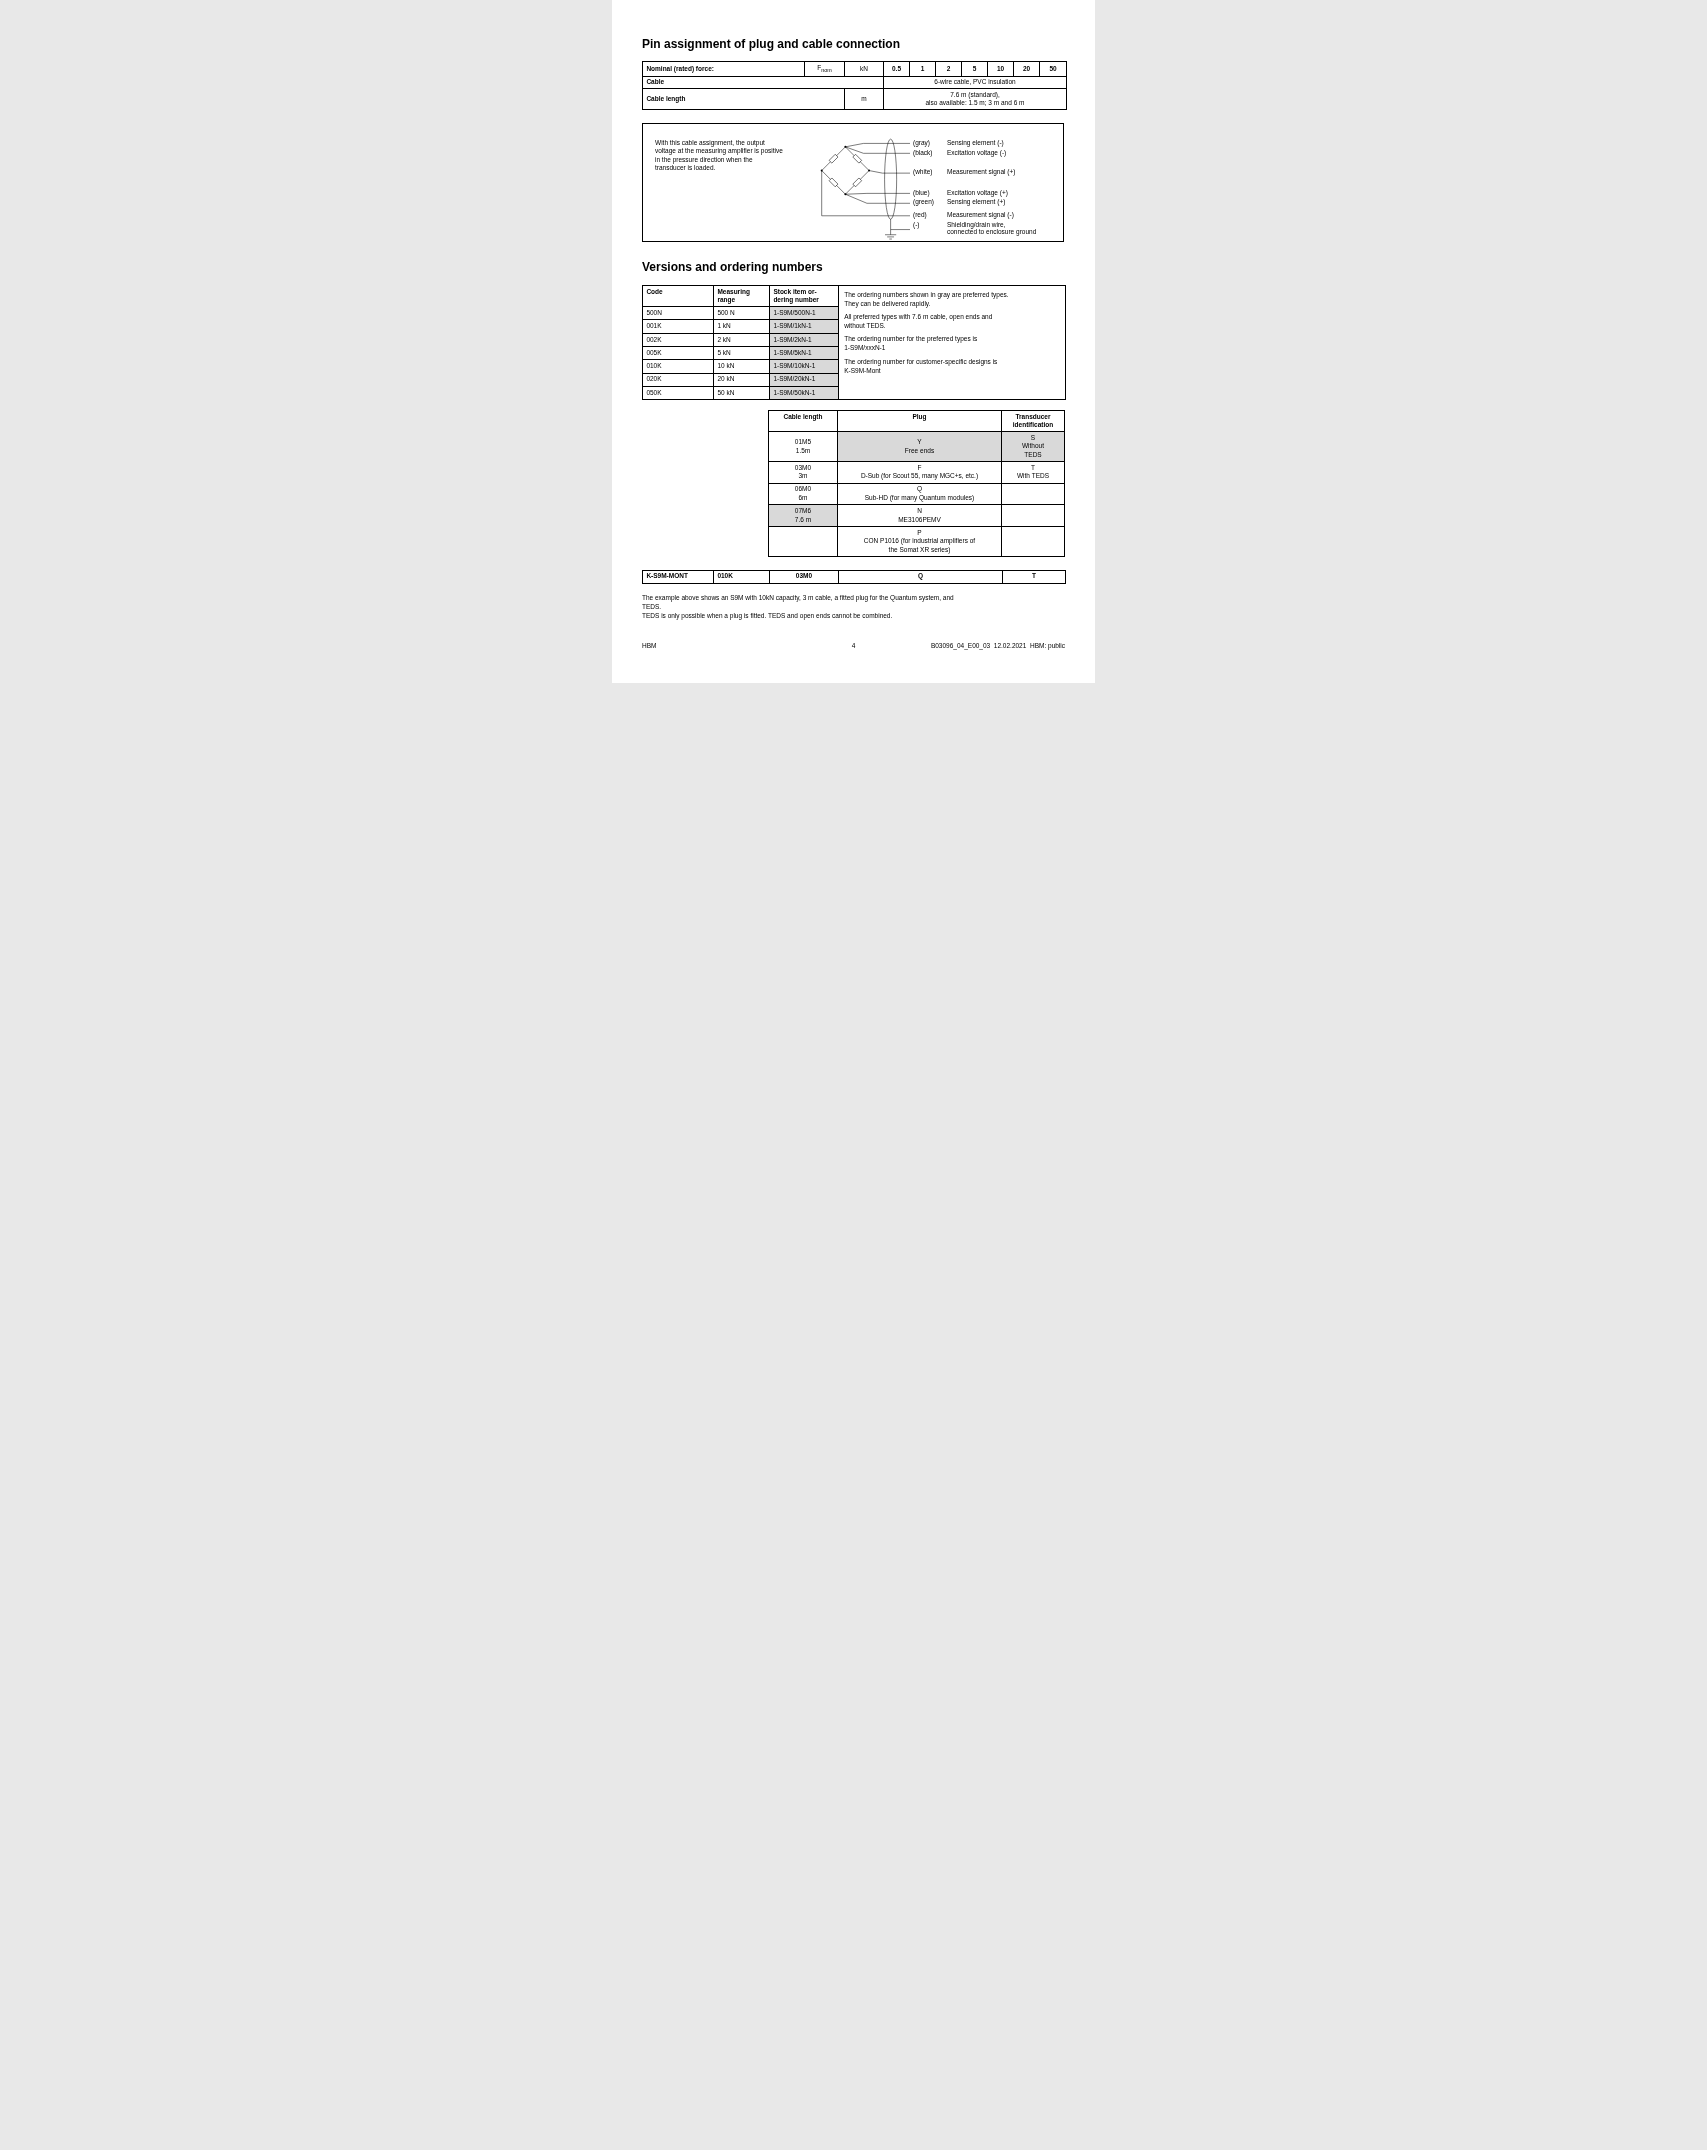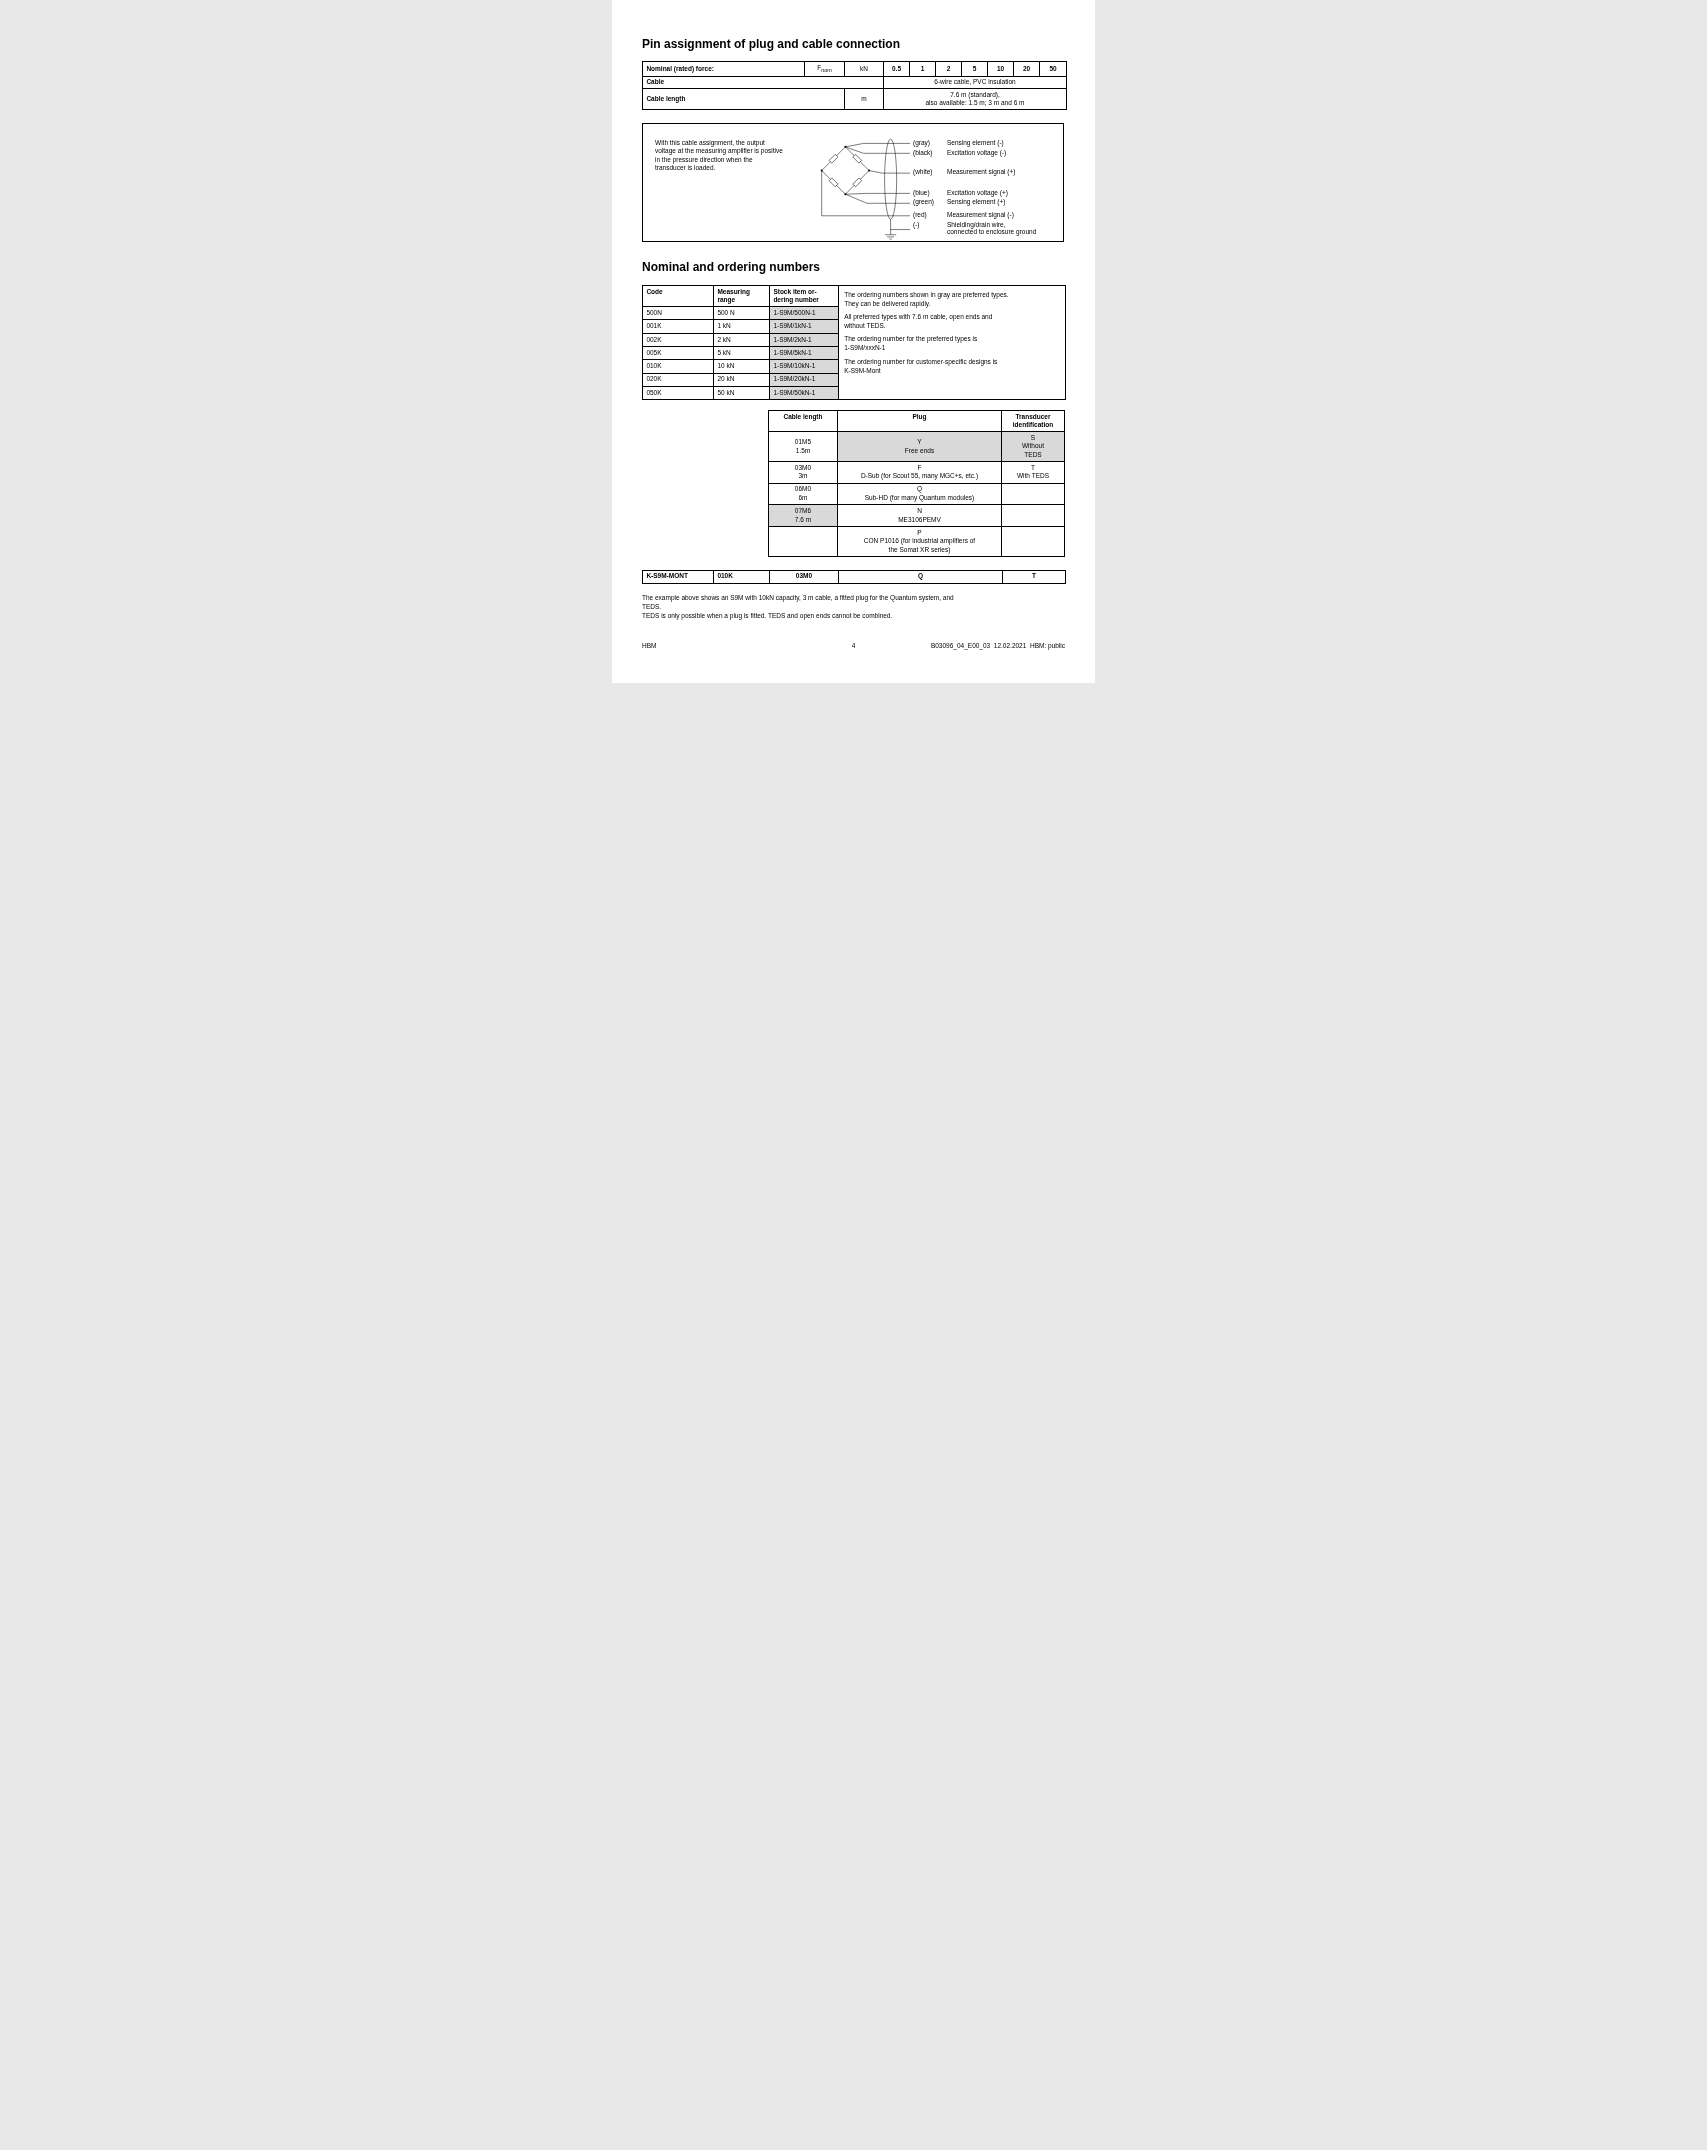--- a/index.html
+++ b/index.html
@@ -170,21 +170,21 @@
       </div>
       <div class="wire-row" style="top:87px">
         <span class="wire-color">(red)</span><span class="wire-desc">Measurement signal (-)</span>
       </div>
       <div class="wire-row" style="top:97px">
         <span class="wire-color">(-)</span><span class="wire-desc">Shielding/drain wire,
 connected to enclosure ground</span>
       </div>
     </div>
 
-    <h1 class="sec" id="versions-title">Nominal and ordering numbers</h1>
+    <h1 class="sec" id="versions-title">Versions and ordering numbers</h1>
 
     <table id="order-table">
       <colgroup>
         <col style="width:71px">
           <col style="width:56px">
           <col style="width:69px">
           <col style="width:227px">
       </colgroup>
       <tbody>
           <tr>

